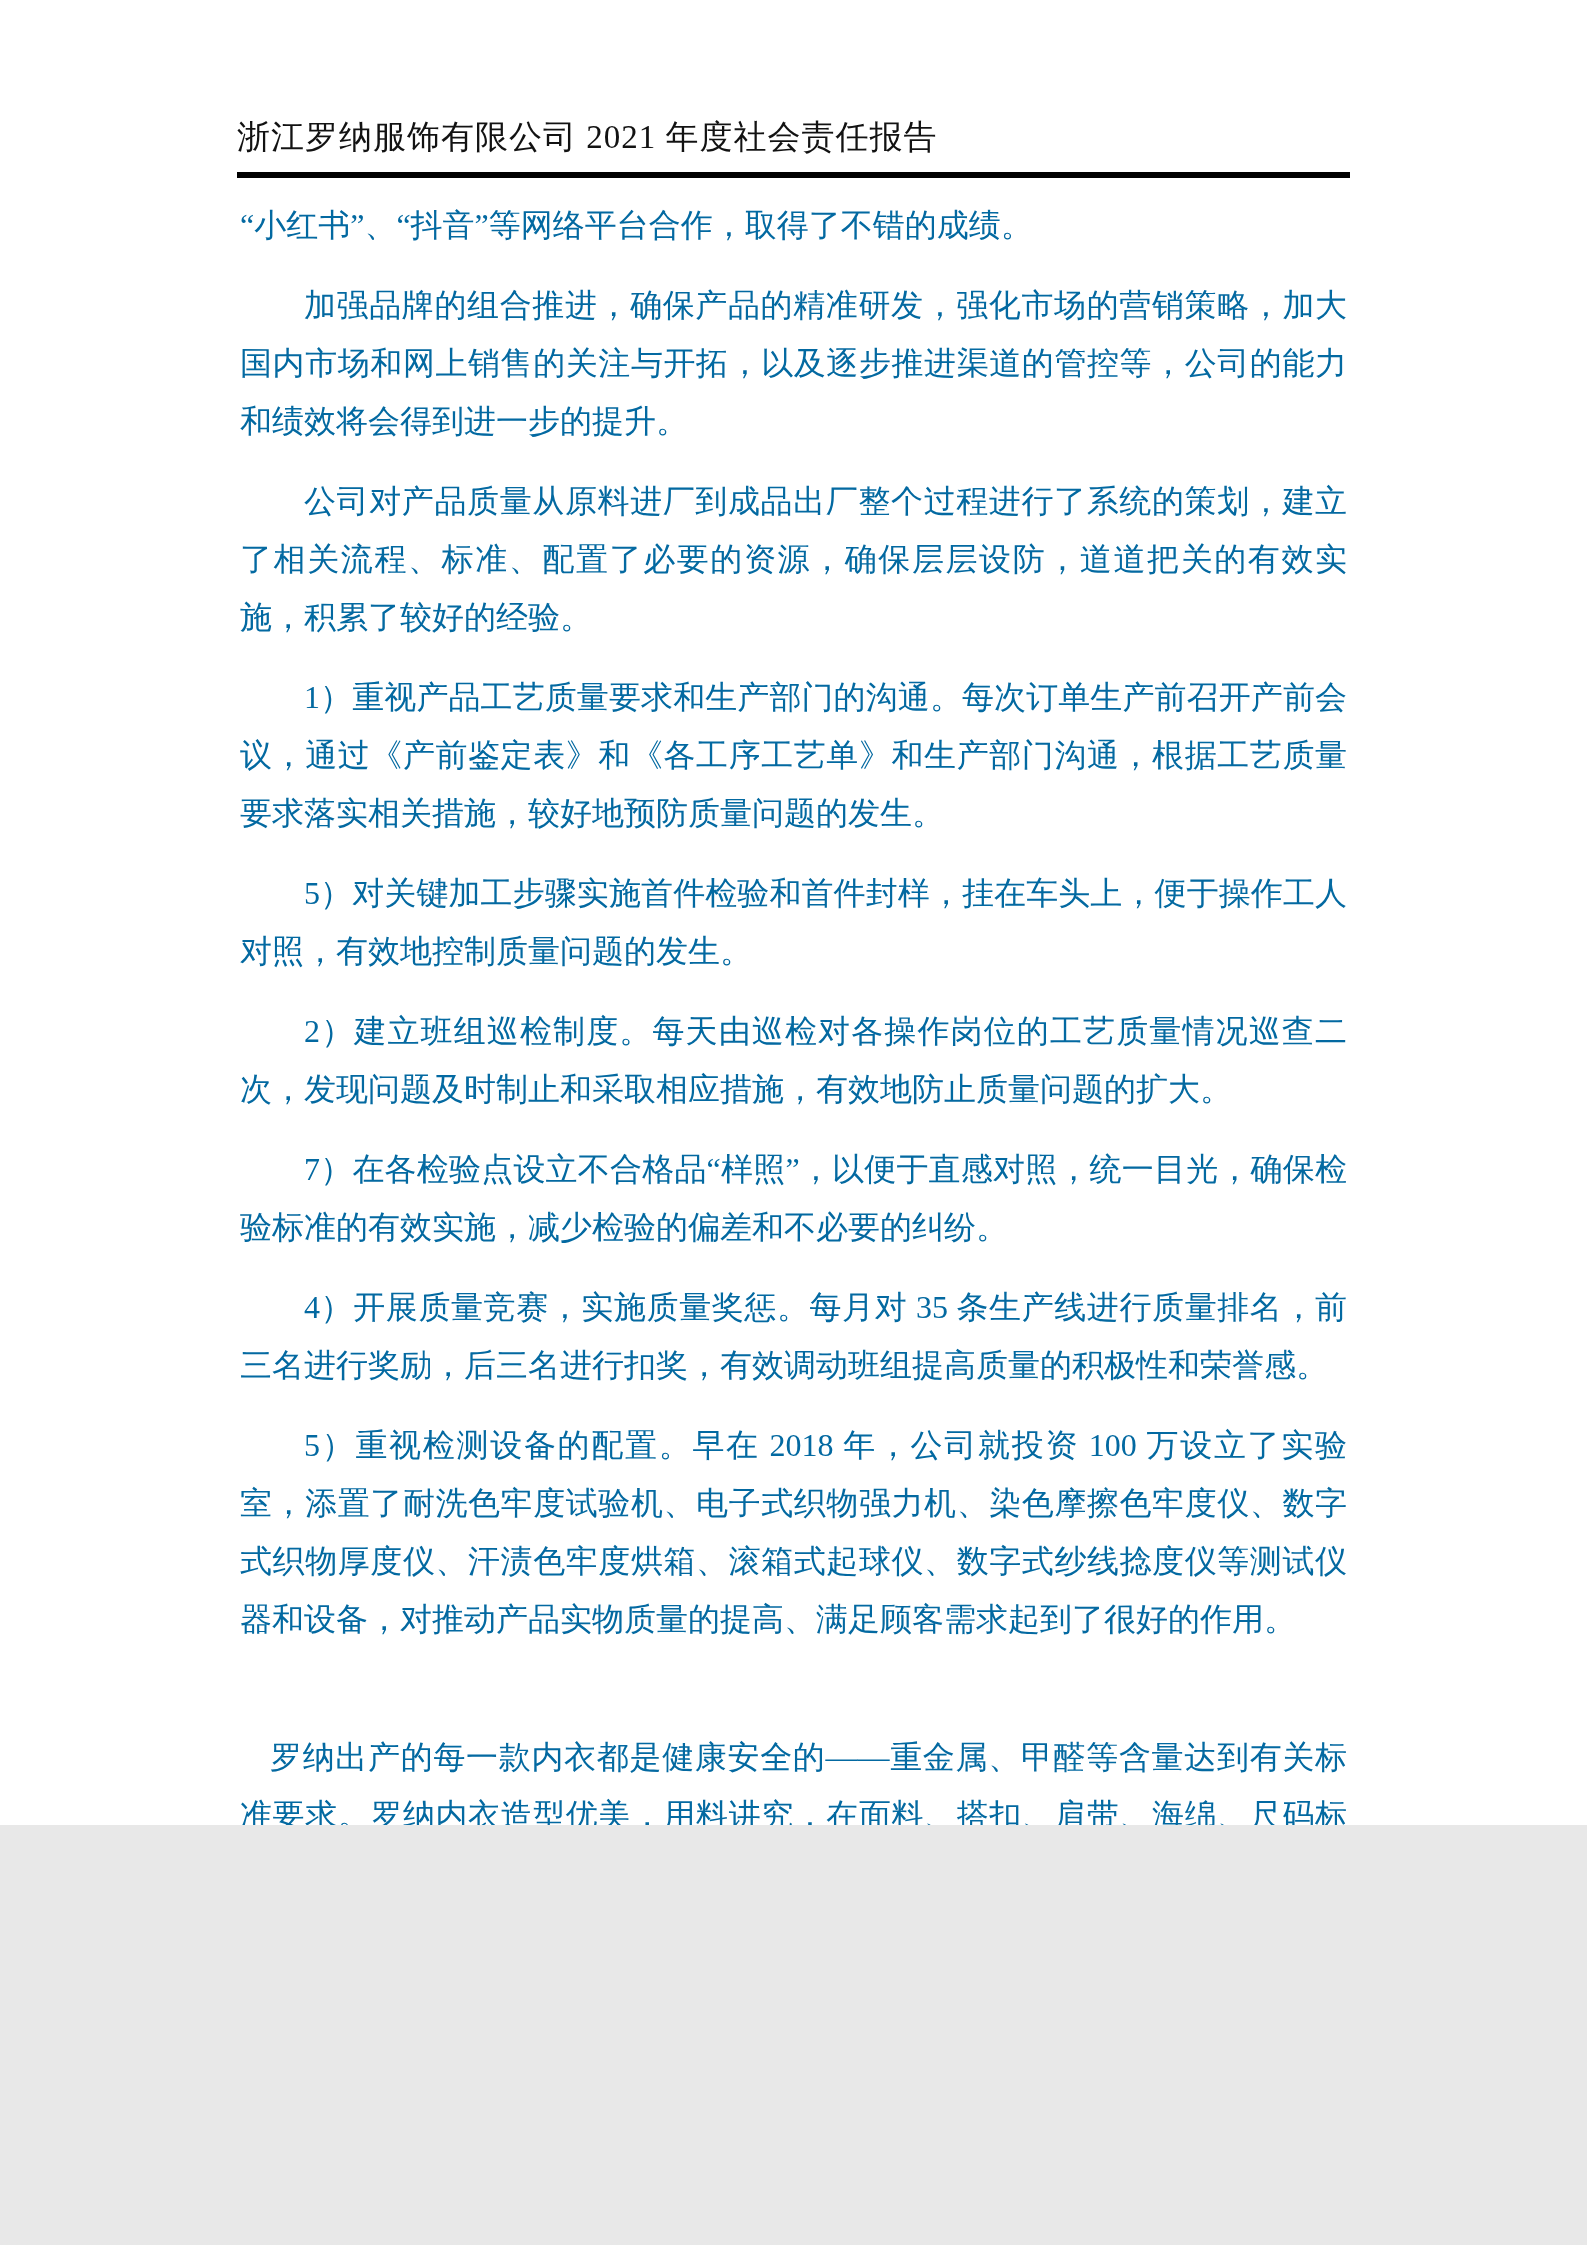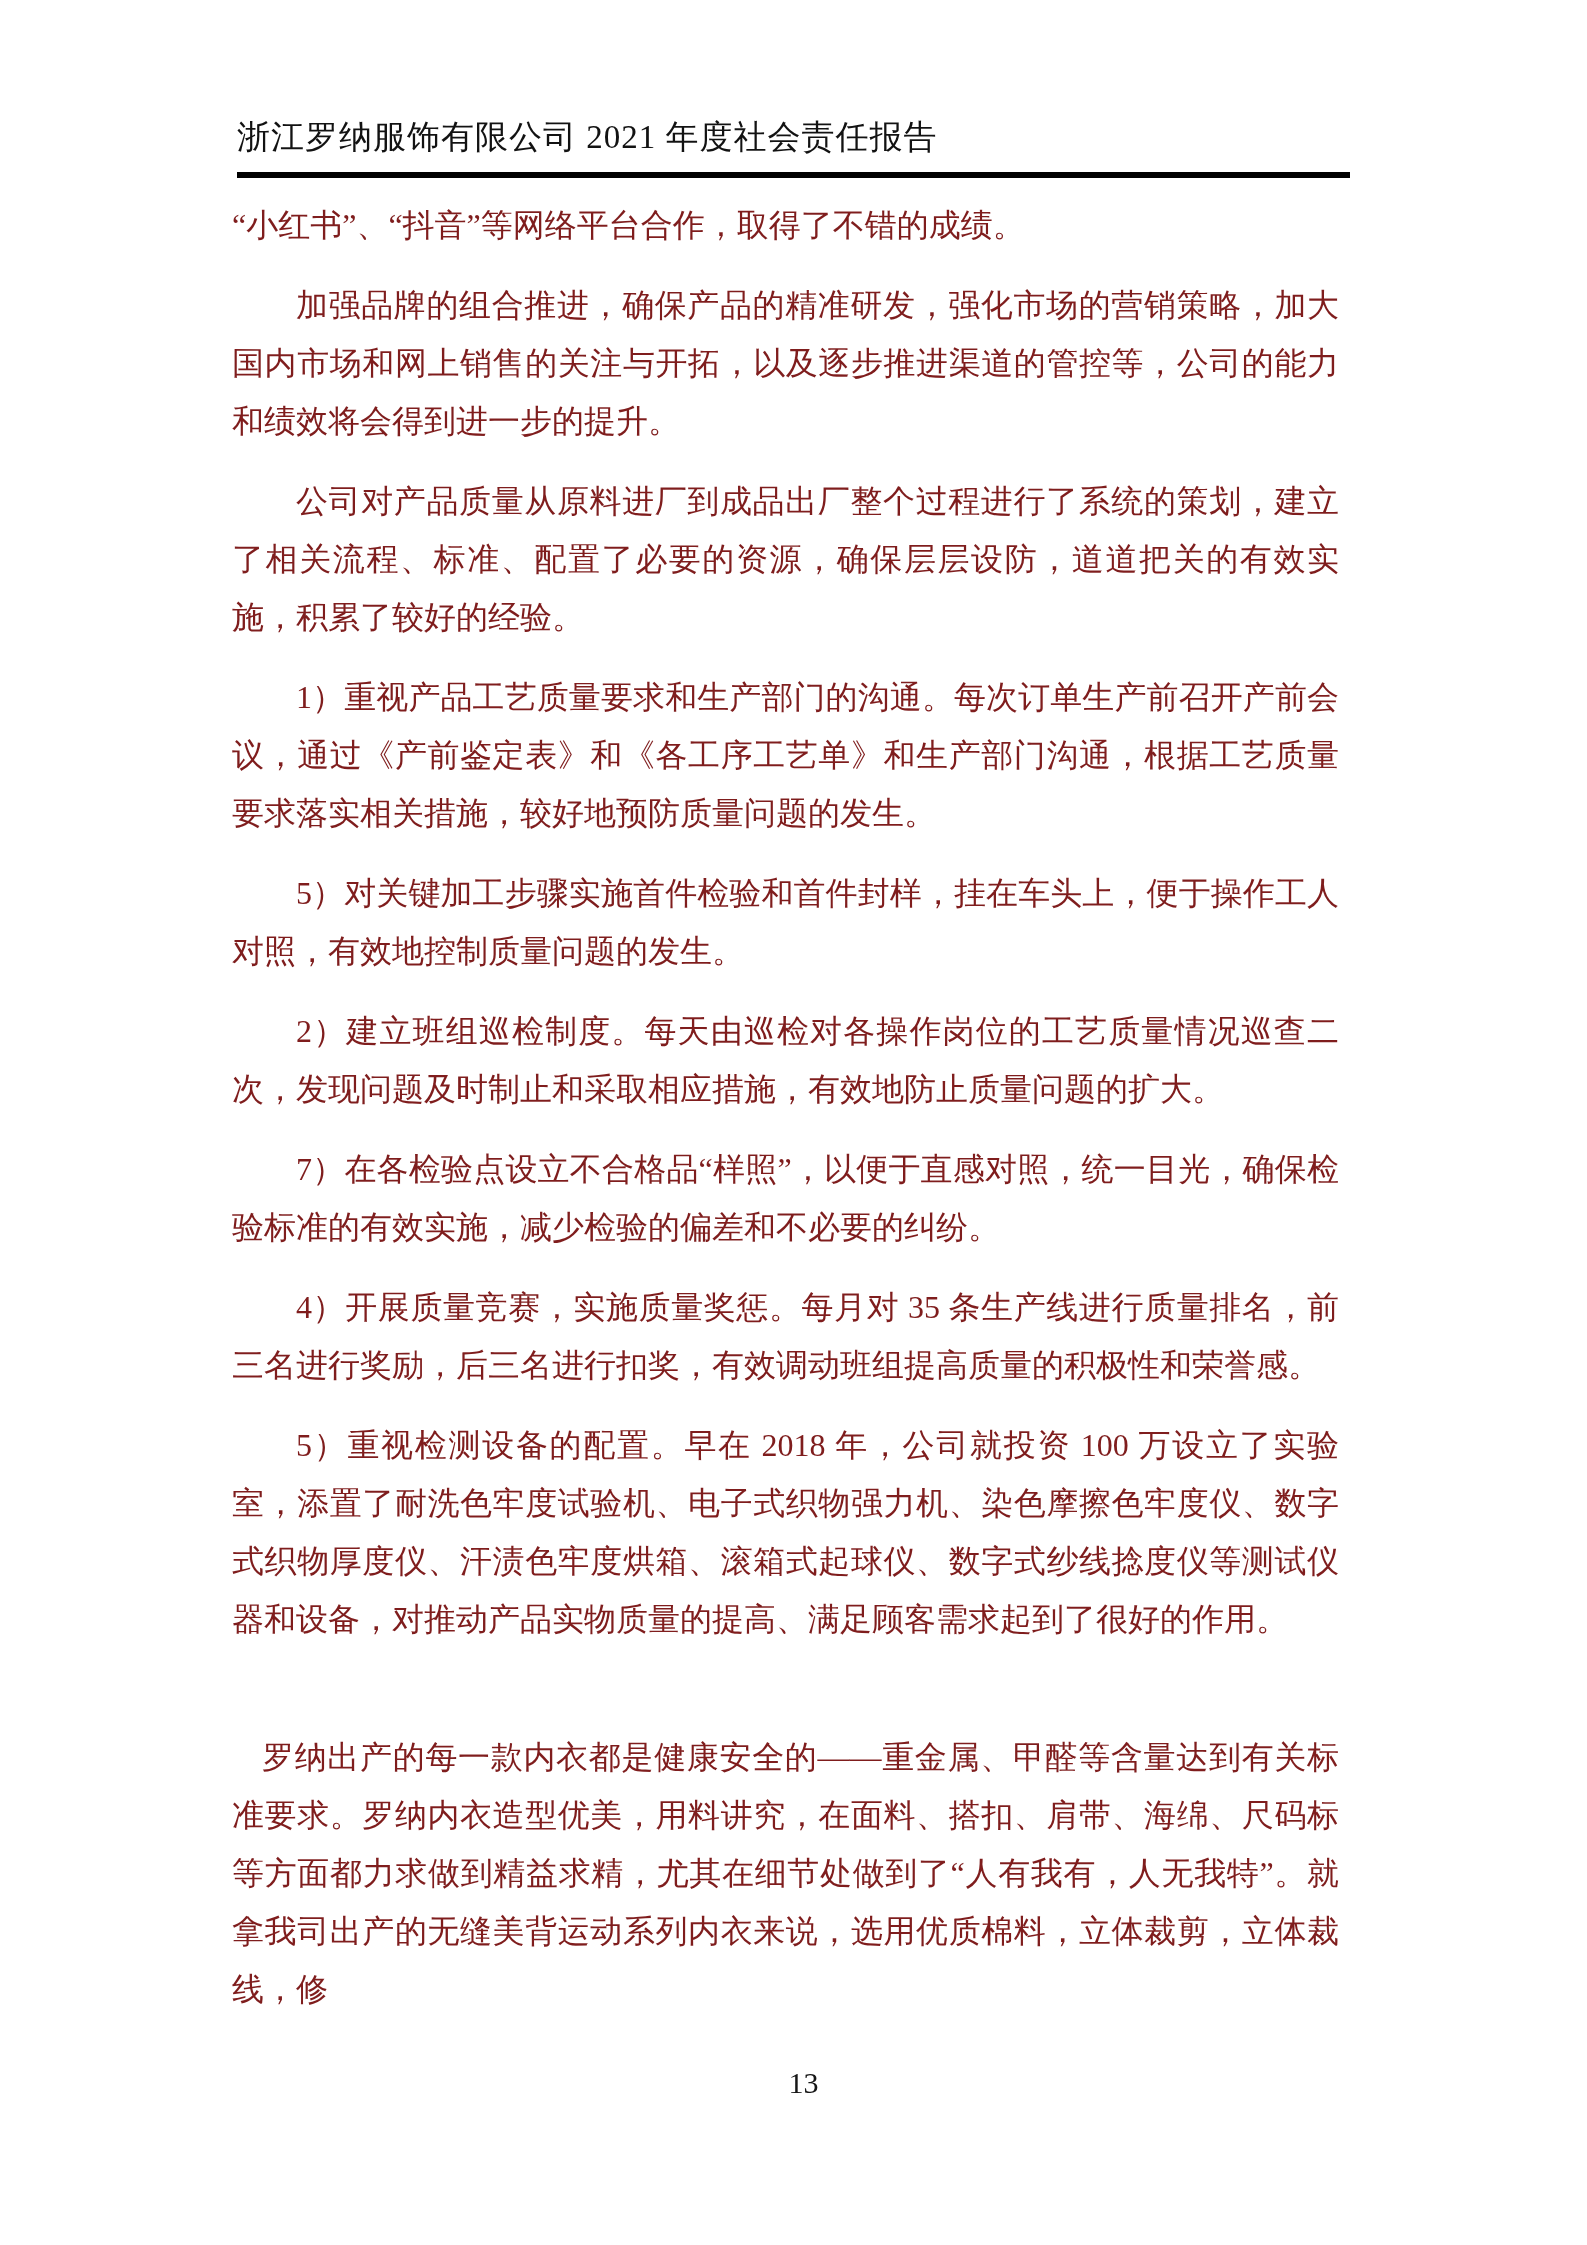--- a/index.html
+++ b/index.html
@@ -3,21 +3,21 @@
 <meta charset="utf-8">
 <style>
   html, body {
     margin: 0;
     padding: 0;
     background: #e8e8e8;
   }
   .page {
     position: relative;
     width: 1587px;
-    height: 2245px;
+    height: 1825px;
     background: #ffffff;
     margin: 0 auto;
     overflow: hidden;
     font-family: "Liberation Serif", "DejaVu Serif", serif;
     color: #161616;
   }
   .page-header {
     position: absolute;
     left: 237px;
     top: 112px;
@@ -25,28 +25,28 @@
     font-size: 33px;
     line-height: 50px;
     letter-spacing: 1px;
     color: #121212;
     padding-bottom: 10px;
     border-bottom: 6px solid #000000;
     white-space: nowrap;
   }
   .body-text {
     position: absolute;
-    left: 232px;
+    left: 240px;
     top: 196px;
     width: 1107px;
     font-size: 32px;
     line-height: 58px;
     text-align: justify;
     text-justify: inter-character;
-    color: #7f1d1d;
+    color: #0369a1;
   }
   .body-text p {
     margin: 0 0 22px 0;
   }
   .no-indent   { text-indent: 0; }
   .indent-2    { text-indent: 64px; }
   .indent-1    { text-indent: 30px; }
   .gap-before  { margin-top: 80px !important; }
   .page-footer {
     position: absolute;

